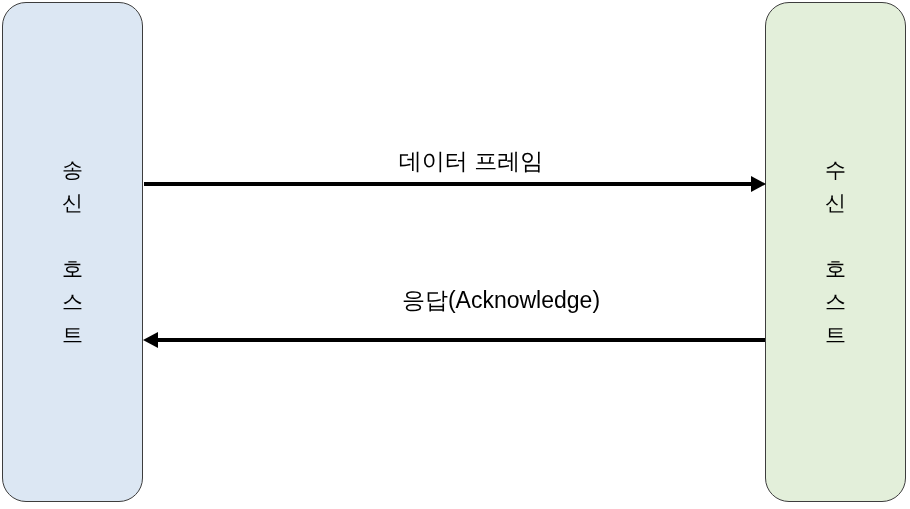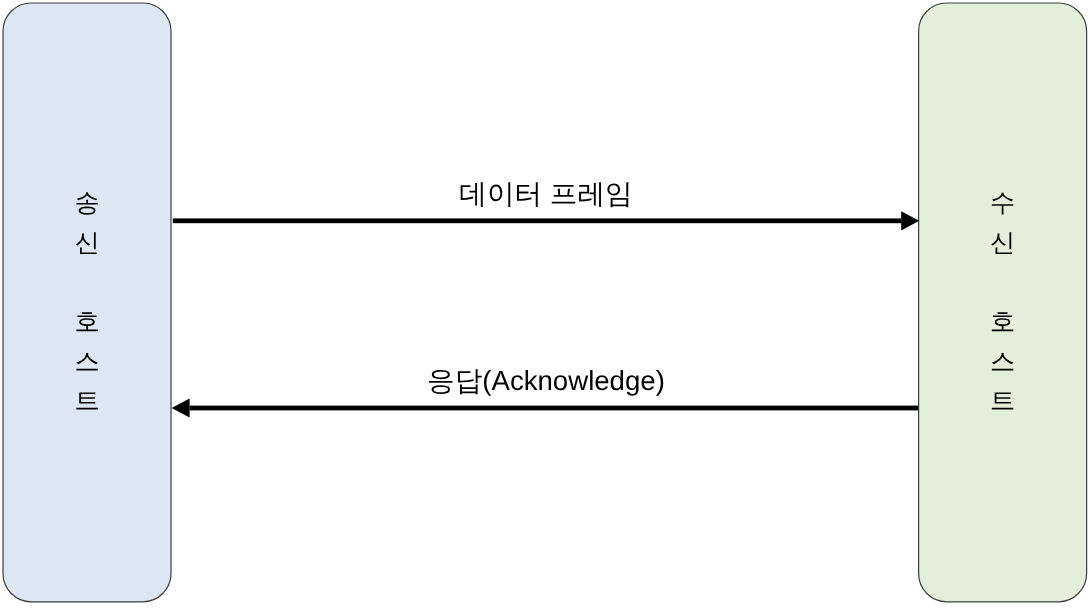--- a/index.html
+++ b/index.html
@@ -63,23 +63,24 @@
     border-right: 15px solid #000000;
   }
   .arrow-label {
     position: absolute;
     left: 144px;
     width: 622px;
     text-align: center;
     font-size: 23px;
     color: #000000;
     white-space: nowrap;
+    padding-left: 16px;
   }
   .arrow-label.data-frame { top: 146px; }
-  .arrow-label.ack        { top: 302px; }
+  .arrow-label.ack        { top: 285px; margin-left: 30px; }
 </style>
 </head>
 <body>
 
 <div class="diagram-canvas">
 
   <div class="host-box sender" style="background: rgb(220, 231, 243); border-color: rgb(61, 61, 61);">
     <div class="vlabel">
       <span class="vchar">송</span>
       <span class="vchar">신</span>

